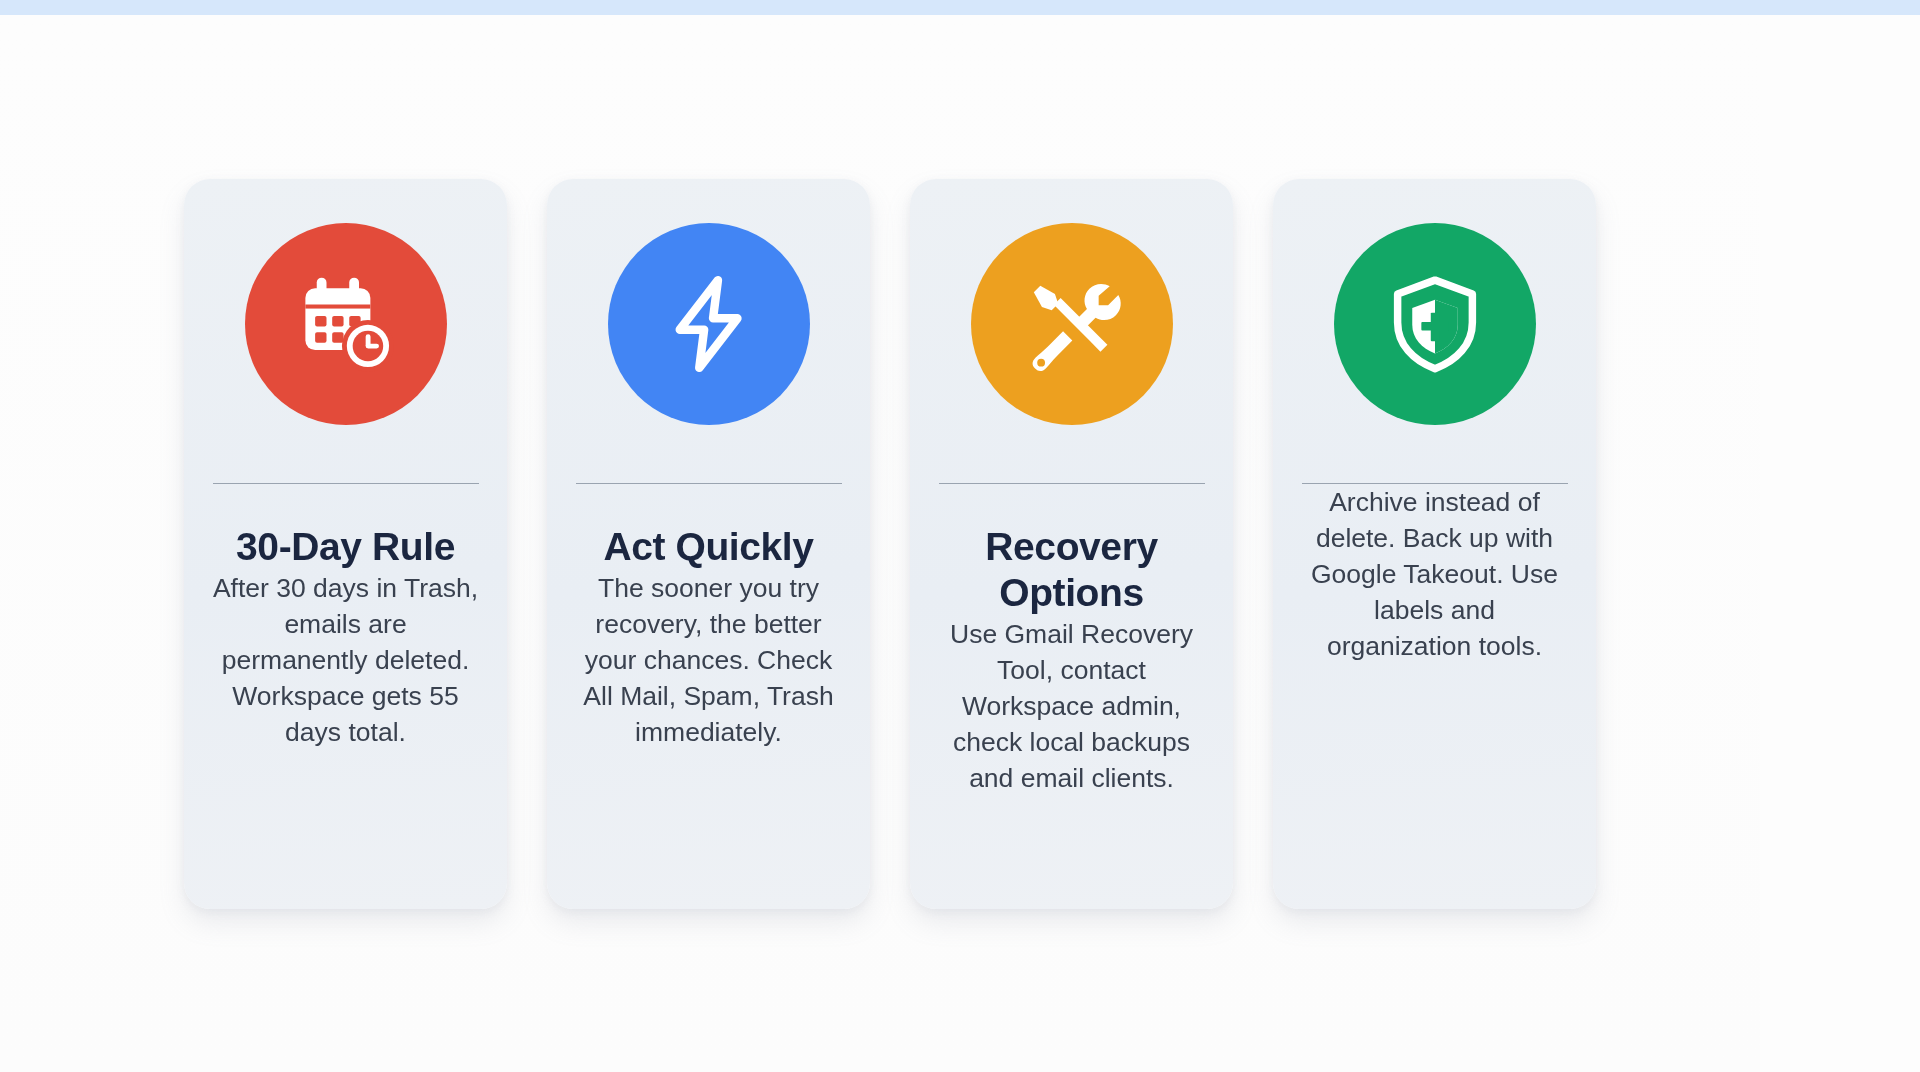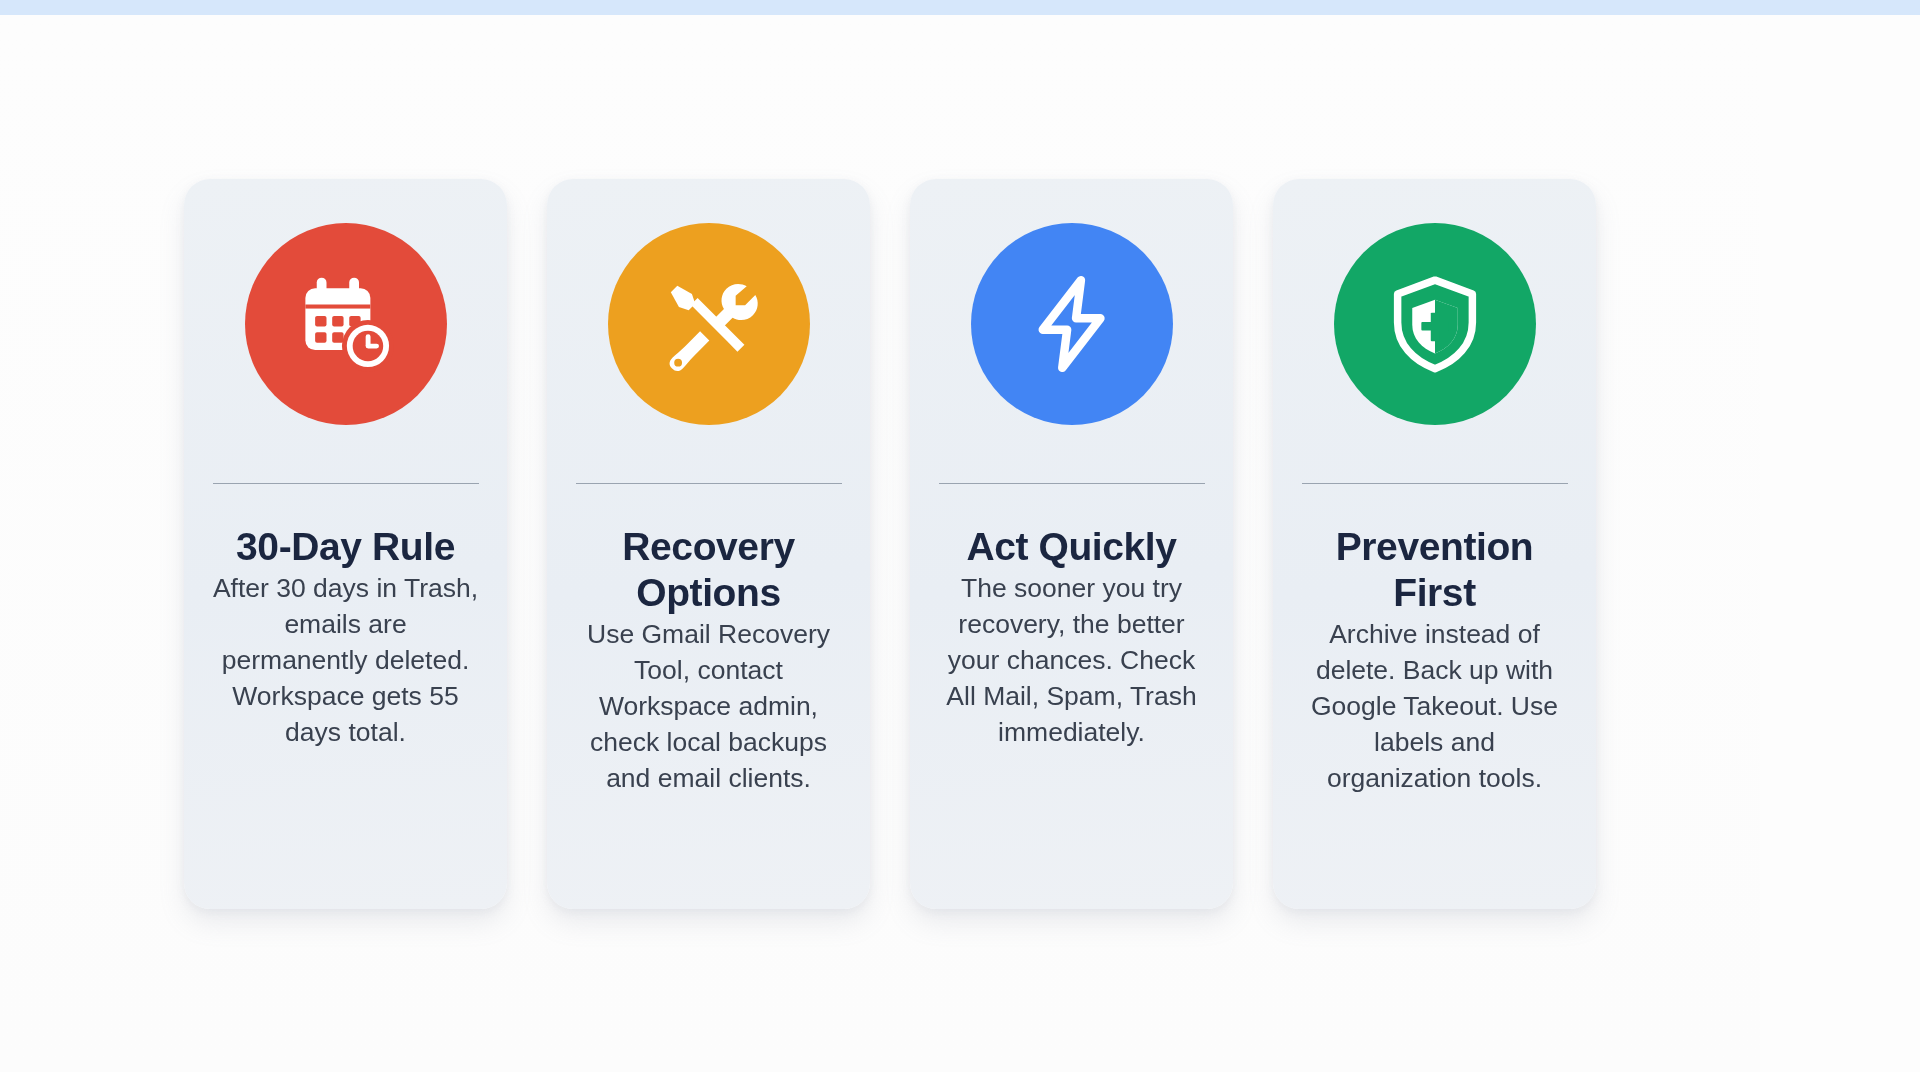--- a/index.html
+++ b/index.html
@@ -131,20 +131,34 @@
           </svg>
         </span>
       </div>
       <div class="divider"></div>
       <div class="card-title">30-Day Rule</div>
       <div class="card-body">After 30 days in Trash, emails are permanently deleted. Workspace gets 55 days total.</div>
       <div class="spacer"></div>
     </div>
 
     <div class="card">
+      <div class="icon-circle" style="background:#4285f4">
+        <span>
+          <svg viewBox="0 0 64 64" fill="none" xmlns="http://www.w3.org/2000/svg">
+            <path d="M37.5 5 L14 35.5 L29 35.5 L26 59 L49.5 28.5 L34.5 28.5 Z" stroke="#ffffff" stroke-width="5.2" stroke-linejoin="round" stroke-linecap="round" fill="none"></path>
+          </svg>
+        </span>
+      </div>
+      <div class="divider"></div>
+      <div class="card-title">Act Quickly</div>
+      <div class="card-body">The sooner you try recovery, the better your chances. Check All Mail, Spam, Trash immediately.</div>
+      <div class="spacer"></div>
+    </div>
+
+    <div class="card">
       <div class="icon-circle" style="background:#eda01f">
         <span>
           <svg viewBox="0 0 64 64" fill="none" xmlns="http://www.w3.org/2000/svg">
             <g fill="#ffffff">
 
               <path d="M12.5 8.5 L8.5 12.5 L13.5 21.5 L19.5 23.5 L23.5 19.5 L21.5 13.5 Z"></path>
               <path d="M20.8 20.2 L43.5 42.9 L49.5 49 L53.8 44.7 L47.6 38.6 L25 16 Z"></path>
 
               <path d="M55.2 8.8 C51.3 6.4 46.1 6.9 42.7 10.3 C39.3 13.7 38.8 18.9 41.2 22.8 L33.5 30.5 L38.8 35.8 L46.5 28.1 C50.4 30.5 55.6 30 59 26.6 C62.4 23.2 62.9 18 60.5 14.1 L54.2 20.4 L48.4 20.4 L48.4 14.6 Z"></path>
 
@@ -154,46 +168,31 @@
           </svg>
         </span>
       </div>
       <div class="divider"></div>
       <div class="card-title">Recovery Options</div>
       <div class="card-body">Use Gmail Recovery Tool, contact Workspace admin, check local backups and email clients.</div>
       <div class="spacer"></div>
     </div>
 
     <div class="card">
-      <div class="icon-circle" style="background:#4285f4">
-        <span>
-          <svg viewBox="0 0 64 64" fill="none" xmlns="http://www.w3.org/2000/svg">
-            <path d="M37.5 5 L14 35.5 L29 35.5 L26 59 L49.5 28.5 L34.5 28.5 Z" stroke="#ffffff" stroke-width="5.2" stroke-linejoin="round" stroke-linecap="round" fill="none"></path>
-          </svg>
-        </span>
-      </div>
-      <div class="divider"></div>
-      <div class="card-title">Act Quickly</div>
-      <div class="card-body">The sooner you try recovery, the better your chances. Check All Mail, Spam, Trash immediately.</div>
-      <div class="spacer"></div>
-    </div>
-
-    <div class="card">
       <div class="icon-circle" style="background:#12a766">
         <span>
           <svg viewBox="0 0 64 64" fill="none" xmlns="http://www.w3.org/2000/svg">
             <path d="M32 5 L55 13.5 V31 C55 44.5 45.5 54.5 32 59.5 C18.5 54.5 9 44.5 9 31 V13.5 Z" stroke="#ffffff" stroke-width="4.6" stroke-linejoin="round" fill="none"></path>
             <path d="M32 17 L46 22.2 V32.5 C46 41 40.2 47 32 50.2 C23.8 47 18 41 18 32.5 V22.2 Z" fill="#ffffff"></path>
             <path d="M32 17 L46 22.2 V32.5 C46 41 40.2 47 32 50.2 Z" fill="#12a766"></path>
             <rect x="29.4" y="25" width="5.2" height="17.6" rx="0.6" fill="#12a766"></rect>
             <rect x="23.6" y="30.8" width="17" height="5.2" rx="0.6" fill="#12a766"></rect>
             <path d="M32 25 L32 42.6 L34.6 42.6 L34.6 36 L40.6 36 L40.6 30.8 L34.6 30.8 L34.6 25 Z" fill="#ffffff" opacity="0"></path>
           </svg>
         </span>
       </div>
       <div class="divider"></div>
-      <div class="card-title">Prevention First</div>
       <div class="card-body">Archive instead of delete. Back up with Google Takeout. Use labels and organization tools.</div>
       <div class="spacer"></div>
     </div>
 
   </div>
 </div>
 
 </body></html>

